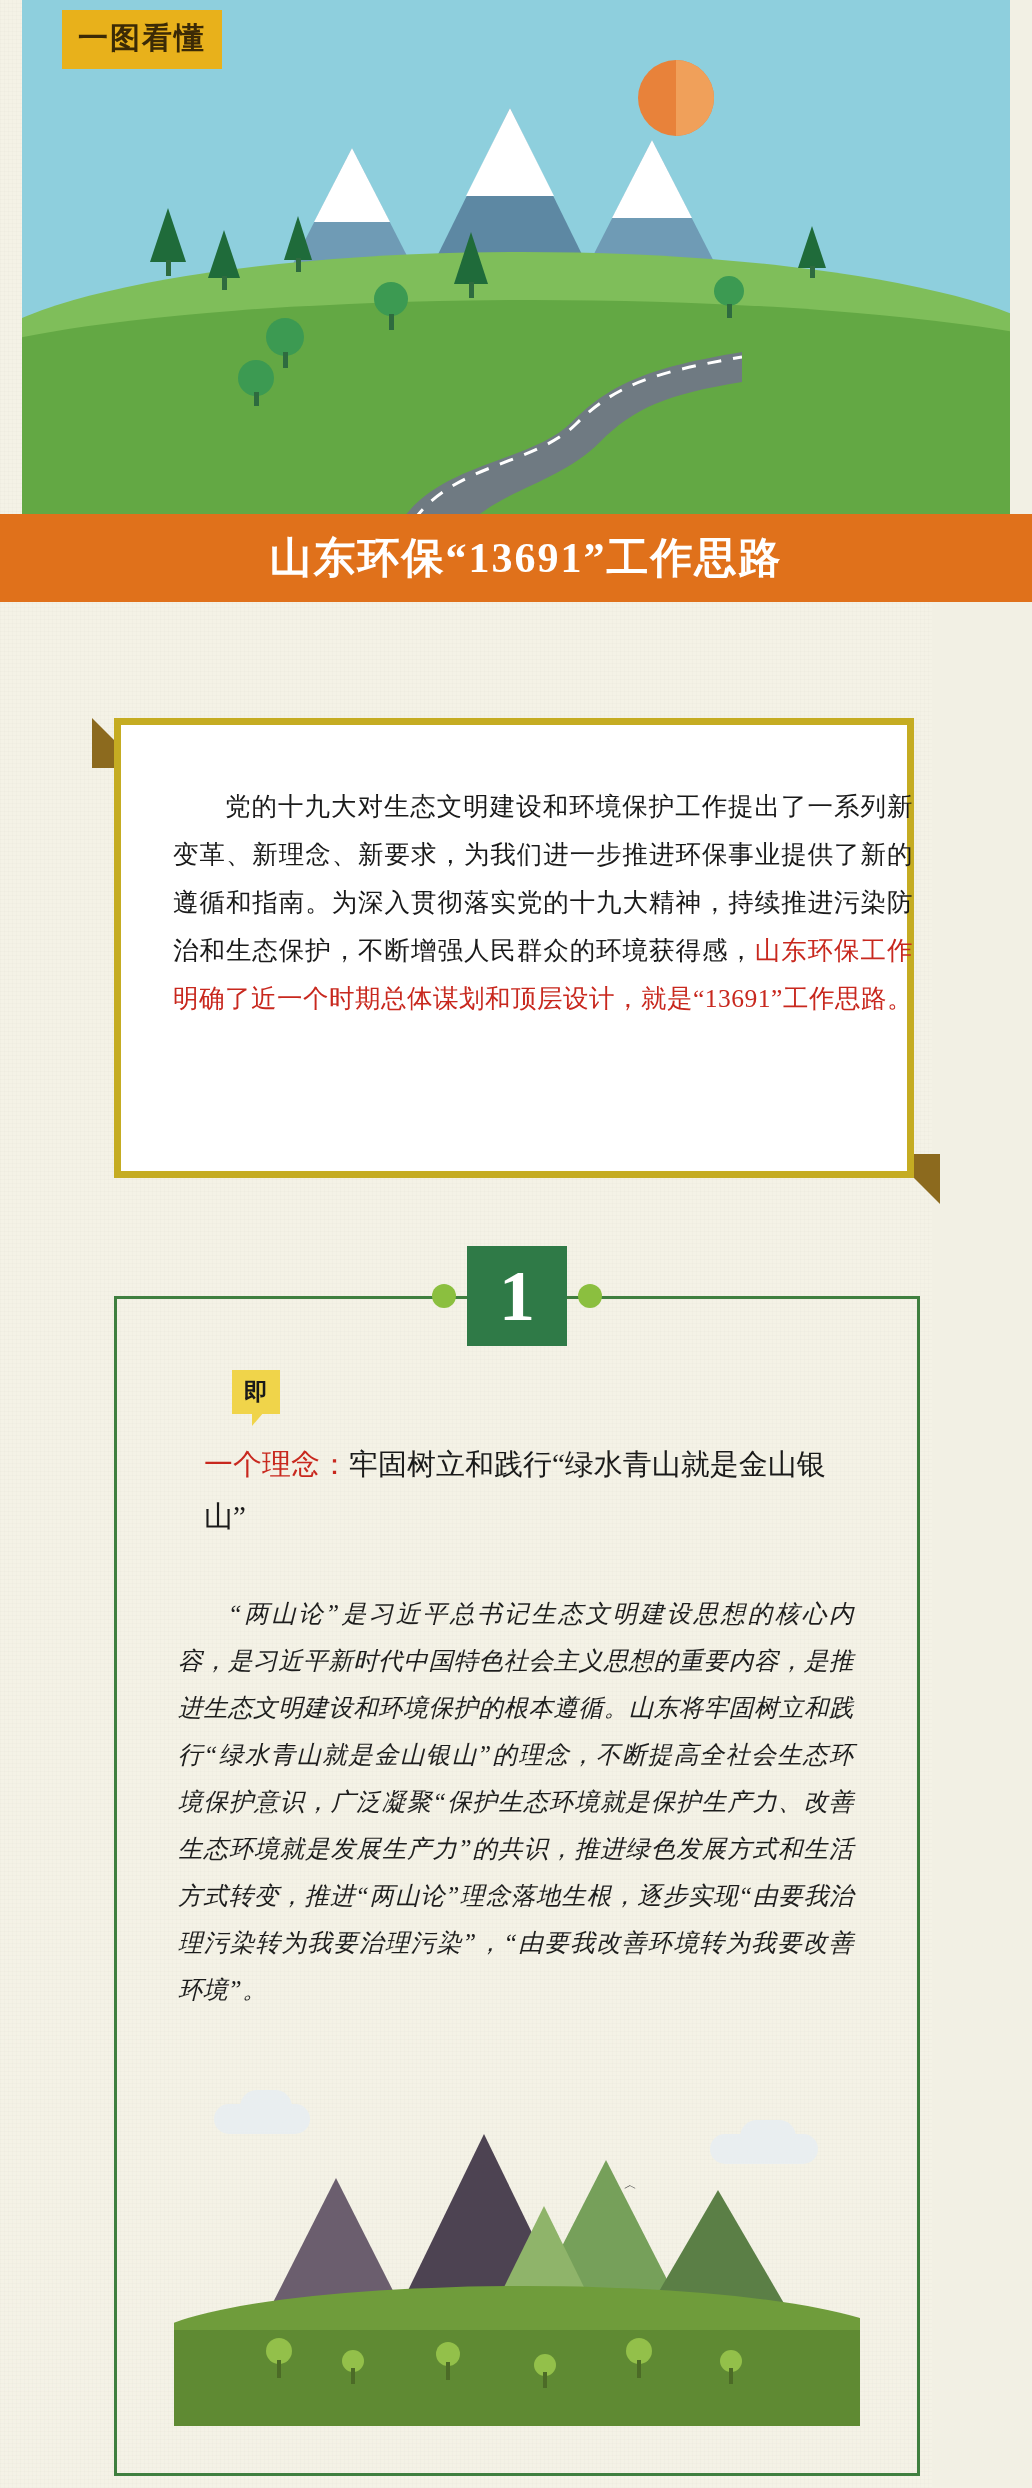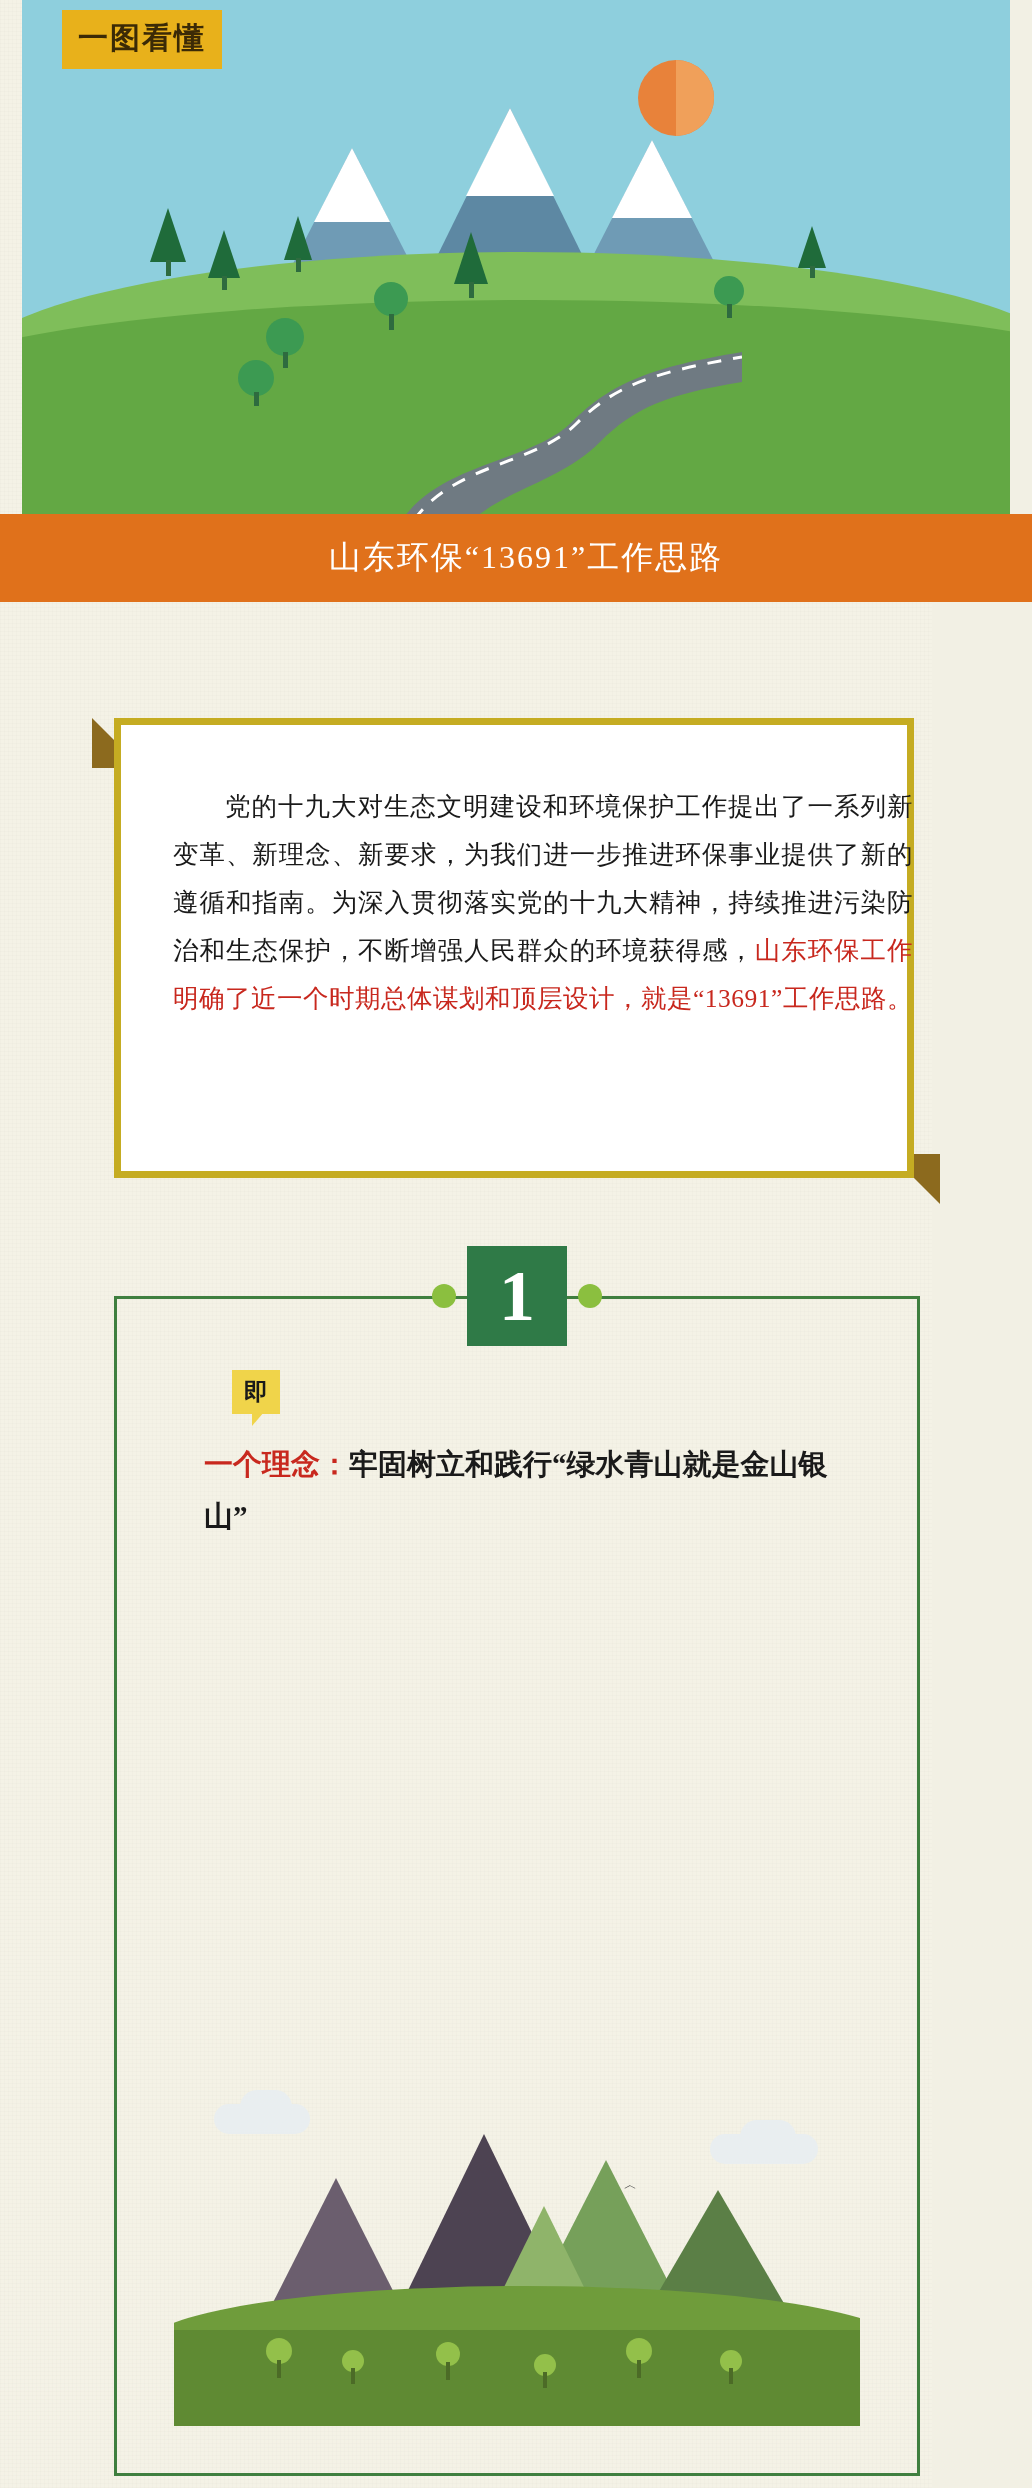--- a/index.html
+++ b/index.html
@@ -134,22 +134,22 @@
   .title-bar-inner {
     position: absolute;
     left: 0; top: 0;
     width: 1032px;
     height: 88px;
     display: flex;
     align-items: center;
     justify-content: center;
   }
   .title-text {
-    font-size: 32px;
-    font-weight: normal;
+    font-size: 42px;
+    font-weight: bold;
     color: #ffffff;
     letter-spacing: 2px;
     font-family: "Liberation Serif", serif;
     margin-left: 20px;
   }
 
   
   .tag-badge {
     position: absolute;
     left: 62px;
@@ -278,21 +278,21 @@
     border-width: 14px 12px 0 0;
     border-color: #f0d44a transparent transparent transparent;
   }
   .sec1-heading {
     position: absolute;
     left: 90px;
     top: 192px;
     width: 660px;
     font-size: 29px;
     line-height: 52px;
-    font-weight: bold;
+    font-weight: normal;
     color: #1a1a1a;
     font-family: "Liberation Serif", serif;
   }
   .sec1-heading .lead { color: #c8281e; }
   .sec1-body {
     position: absolute;
     left: 64px;
     top: 344px;
     width: 676px;
     font-size: 24.5px;
@@ -442,20 +442,21 @@
     <div class="num-dot-r"></div>
     <div class="num-badge">1</div>
 
     <div class="sec1-border"></div>
 
     <div class="ji-badge">即</div>
     <div class="ji-tail"></div>
 
     <div class="sec1-heading"><span class="lead">一个理念：</span><span>牢固树立和践行“绿水青山就是金山银山”</span></div>
 
+    <div class="sec1-body">“两山论”是习近平总书记生态文明建设思想的核心内容，是习近平新时代中国特色社会主义思想的重要内容，是推进生态文明建设和环境保护的根本遵循。山东将牢固树立和践行“绿水青山就是金山银山”的理念，不断提高全社会生态环境保护意识，广泛凝聚“保护生态环境就是保护生产力、改善生态环境就是发展生产力”的共识，推进绿色发展方式和生活方式转变，推进“两山论”理念落地生根，逐步实现“由要我治理污染转为我要治理污染”，“由要我改善环境转为我要改善环境”。</div>
 
     <div class="illus">
       <div class="illus-sky"></div>
 
       <div class="cloud" style="left:40px; top:66px; width:96px; height:30px;"></div>
       <div class="cloud" style="left:66px; top:52px; width:52px; height:34px;"></div>
       <div class="cloud" style="left:536px; top:96px; width:108px; height:30px;"></div>
       <div class="cloud" style="left:566px; top:82px; width:56px; height:34px;"></div>
 
       <div class="bird" style="left:426px; top:128px;">︿</div>

